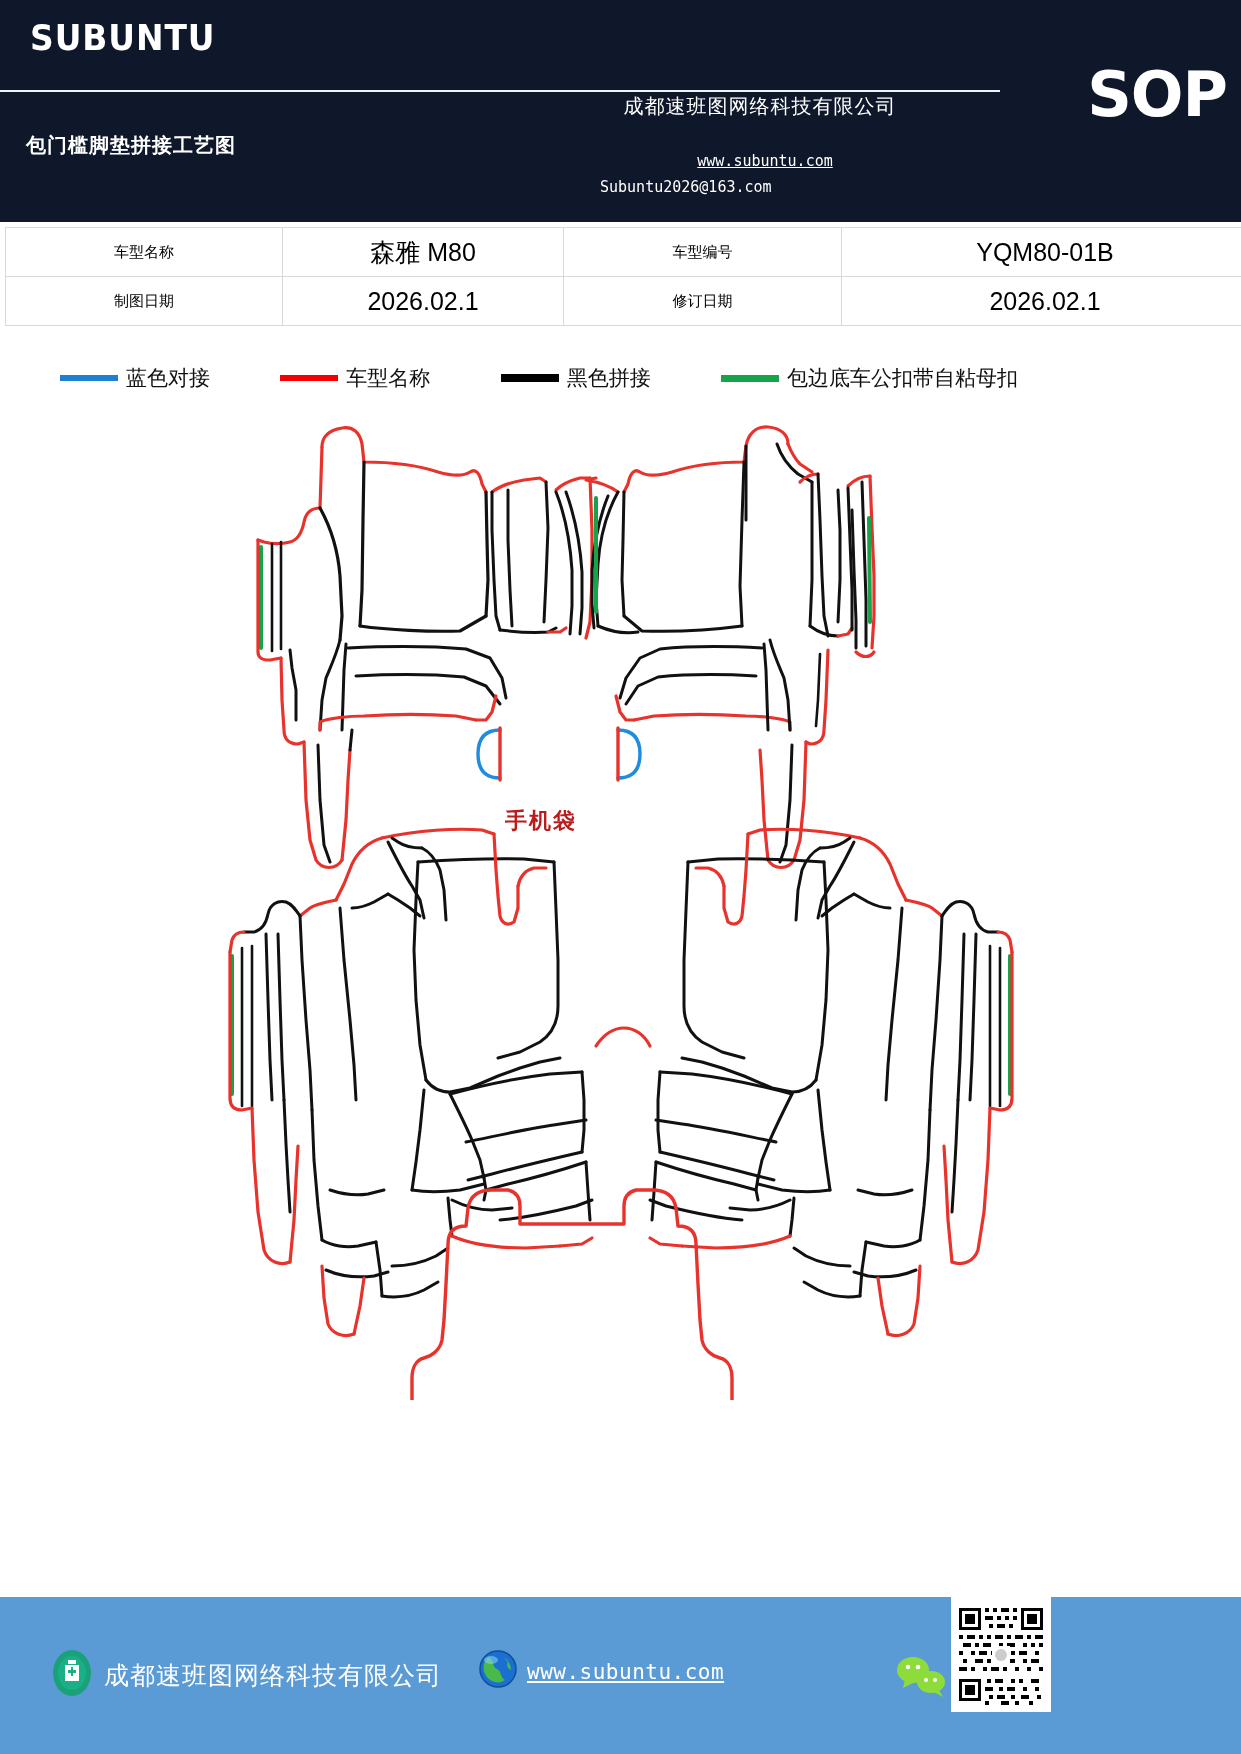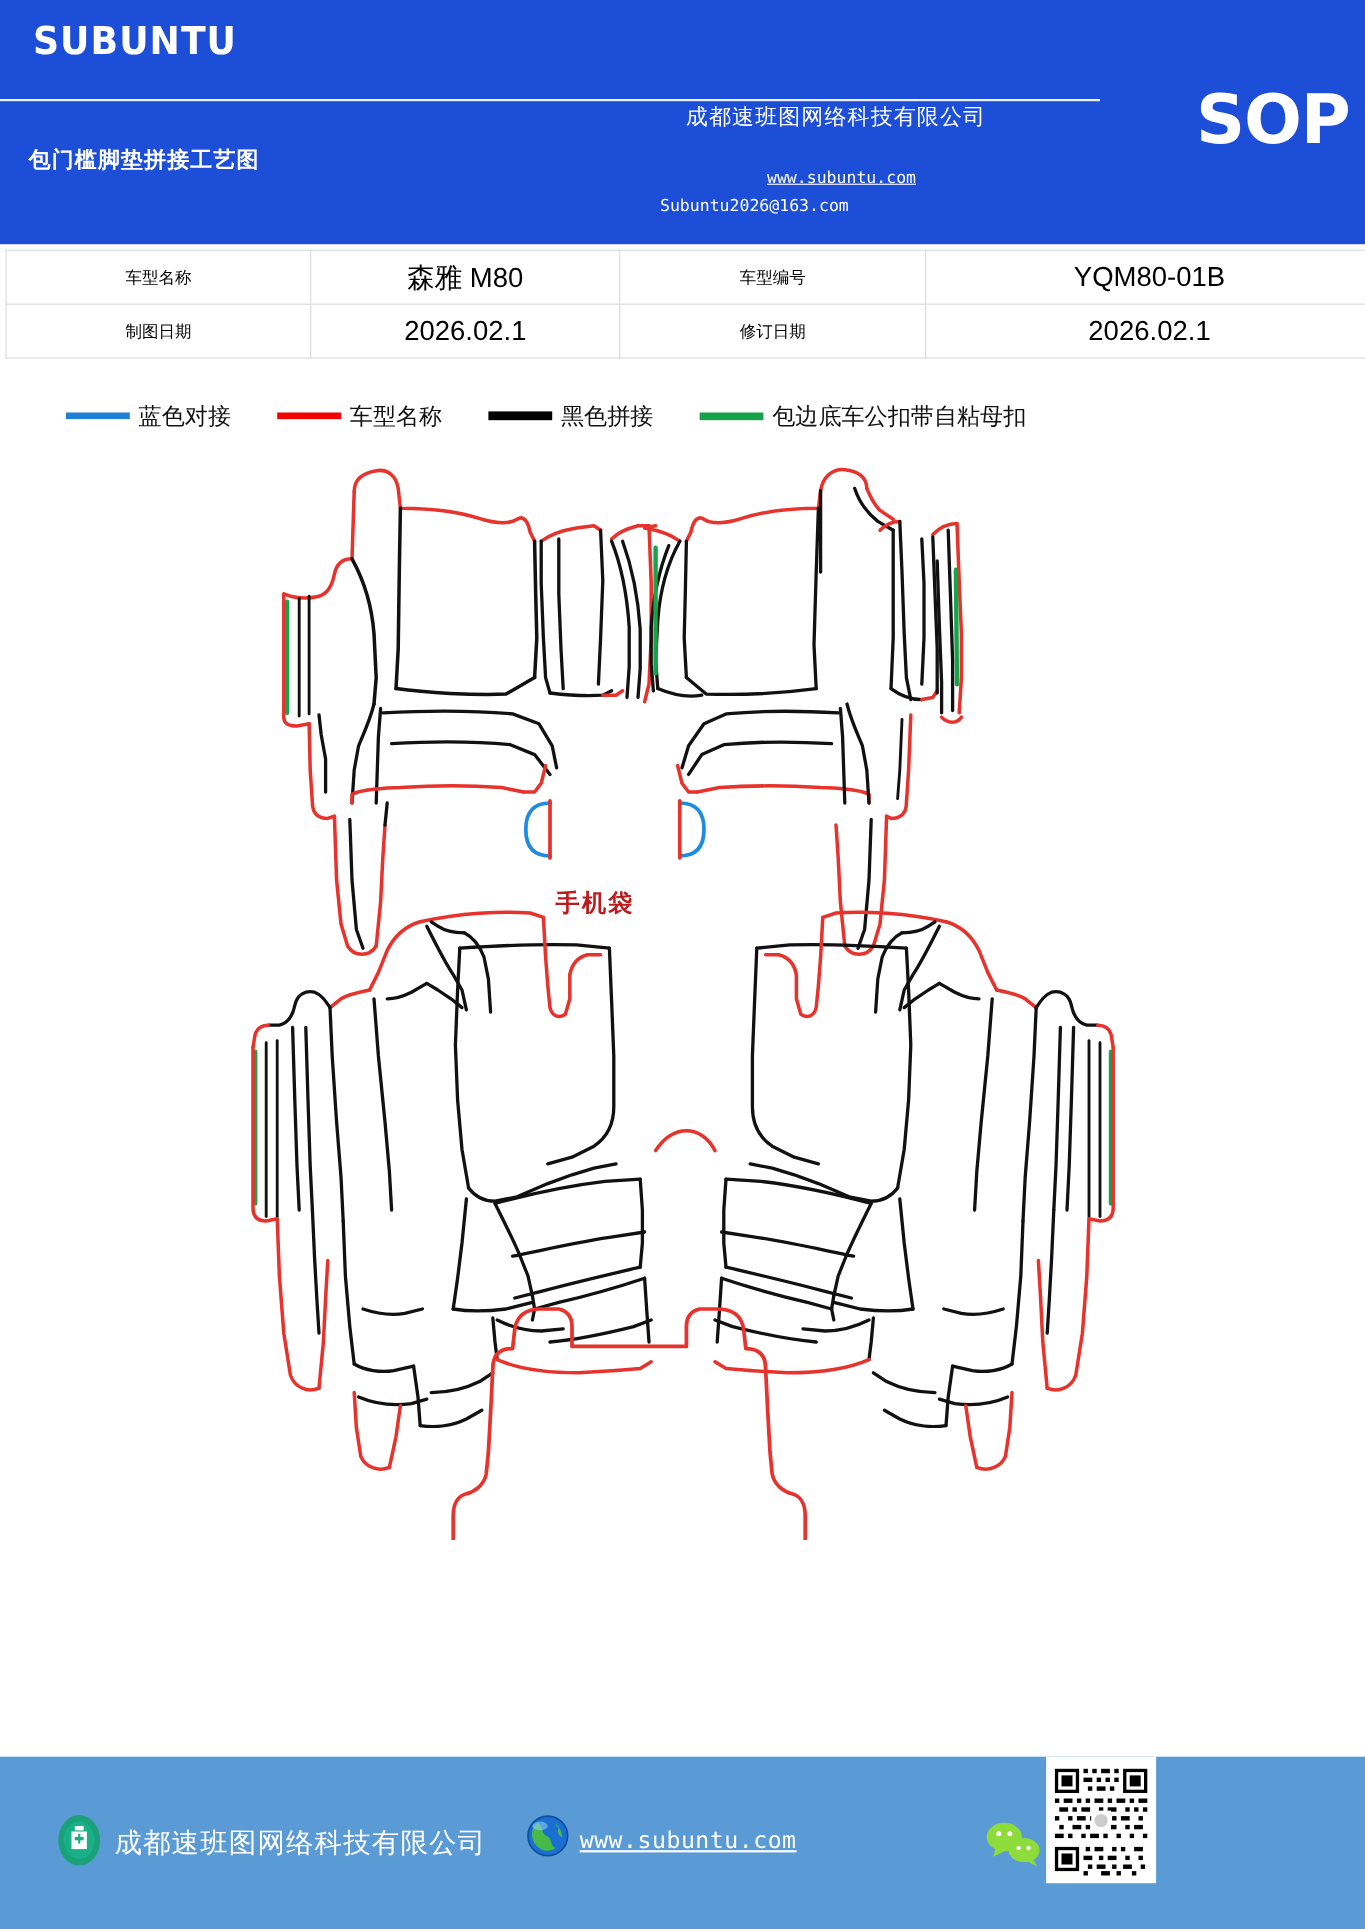--- a/index.html
+++ b/index.html
@@ -14,21 +14,21 @@
     font-family: "Liberation Sans", sans-serif;
     overflow: hidden;
   }
 
   
   .header {
     position: absolute;
     left: 0; top: 0;
     width: 1241px;
     height: 222px;
-    background: #1d4ed8;
+    background: #0f172a;
     box-sizing: border-box;
   }
   .brand-logo {
     position: absolute;
     left: 30px; top: 18px;
     color: #ffffff;
     font-family: "DejaVu Sans", sans-serif;
     font-weight: bold;
     font-size: 35px;
     letter-spacing: 1px;
@@ -56,21 +56,21 @@
     left: 600px; top: 93px;
     width: 320px;
     text-align: center;
     color: #ffffff;
     font-family: "Liberation Serif", serif;
     font-size: 20px;
     letter-spacing: 1px;
   }
   .sop-badge {
     position: absolute;
-    right: 14px; top: 72px;
+    right: 14px; top: 58px;
     color: #ffffff;
     font-family: "DejaVu Sans", sans-serif;
     font-weight: bold;
     font-size: 62px;
     letter-spacing: -1px;
     margin-left: 44px;
   }
   .header-web {
     position: absolute;
     left: 620px; top: 152px;
@@ -118,20 +118,21 @@
   .col-d { width: 404px; }
 
   
   .legend {
     position: absolute;
     left: 60px; top: 360px;
     width: 1000px;
     height: 36px;
     display: flex;
     align-items: center;
+    justify-content: space-between;
   }
   .legend-item {
     display: flex;
     align-items: center;
     margin-right: 42px;
     white-space: nowrap;
   }
   .legend-swatch {
     width: 58px;
     height: 6px;

